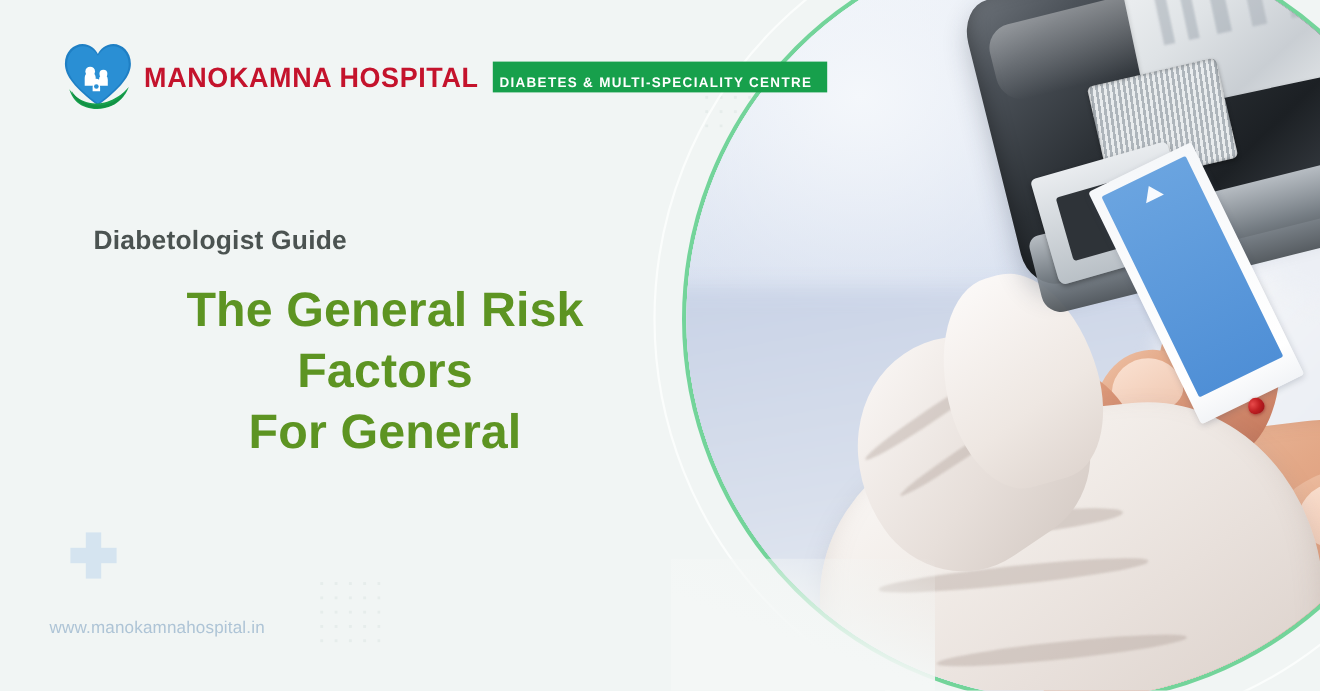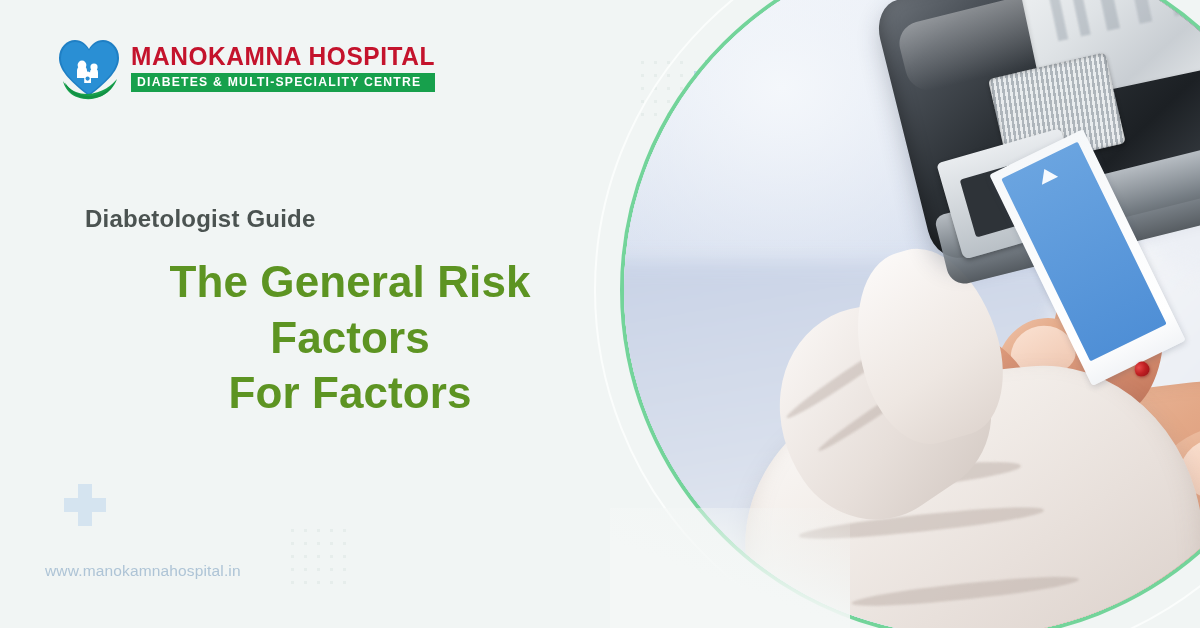--- a/index.html
+++ b/index.html
@@ -39,33 +39,33 @@
   .cross i.v { top:0;   left:33%; height:100%; width:34%; }
   #cross-top    { left:694px; top:60px;  width:34px; height:34px; color:#c3dcee; }
   #cross-bottom { left:64px;  top:484px; width:42px; height:42px; color:#d5e4f0; }
 
   
   #logo {
     position:absolute; left:56px; top:34px;
     display:flex; align-items:center; gap:9px;
   }
   #logo-mark { width:66px; height:68px; flex:0 0 auto; }
-  #logo-words { display:flex; flex-direction:column; align-items:flex-start; }
+  #logo-words { display:flex; flex-direction:row; align-items:flex-end; }
   #logo-name {
     font-family:"Liberation Sans Narrow","Liberation Sans",sans-serif;
     font-weight:bold; font-size:25.5px; line-height:1;
     letter-spacing:.6px;
     color:#c4132c;
     white-space:nowrap;
     transform:scaleX(.96); transform-origin:left center;
   }
   #logo-sub-band {
     margin-top:4px;
     background:#17a04c;
-    padding:3px 5px 3px 6px;
+    padding:13px 5px 3px 6px;
   }
   #logo-sub {
     font-family:"Liberation Sans Narrow","Liberation Sans",sans-serif;
     font-weight:bold; font-size:12.6px; line-height:1;
     letter-spacing:1.25px;
     color:#ffffff; white-space:nowrap;
     transform:scaleX(.97); transform-origin:left center;
   }
 
   
@@ -444,19 +444,19 @@
       <div id="logo-sub-band">
         <div id="logo-sub">DIABETES &amp; MULTI-SPECIALITY CENTRE</div>
       </div>
     </div>
   </div>
 
   <div id="copy">
     <div id="eyebrow">Diabetologist Guide</div>
     <div id="headline">
       <span>The General Risk Factors</span>
-      <span>For Factors</span>
+      <span>For General</span>
     </div>
   </div>
 
   <div id="site-url">www.manokamnahospital.in</div>
 
 </div>
 
 </body></html>

